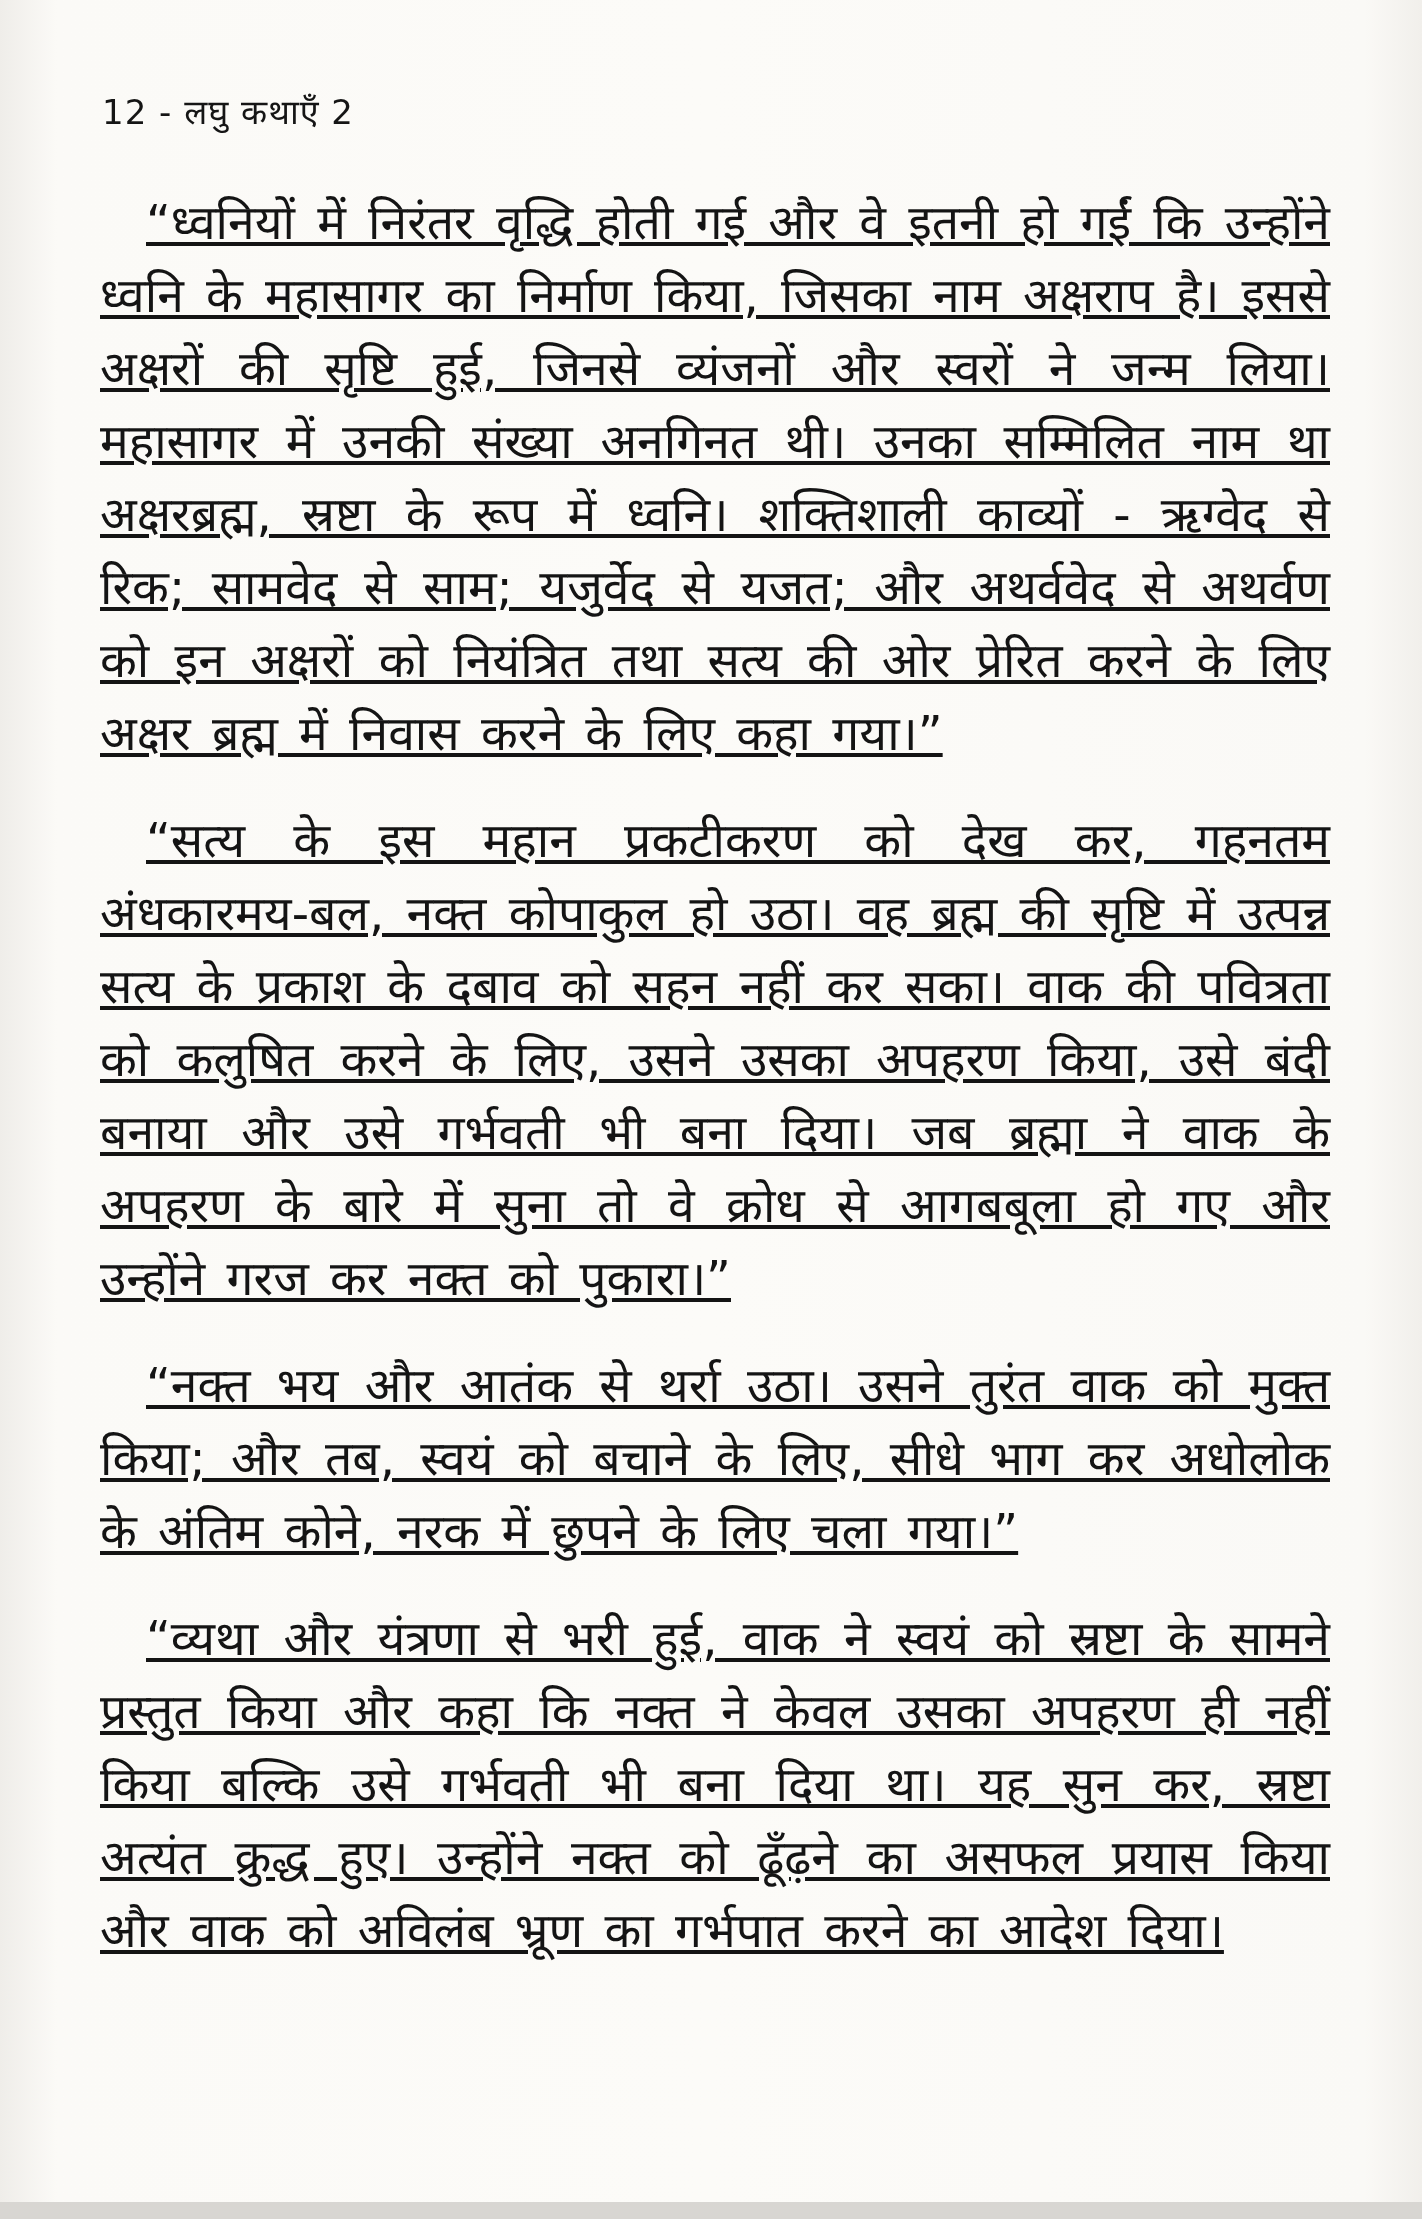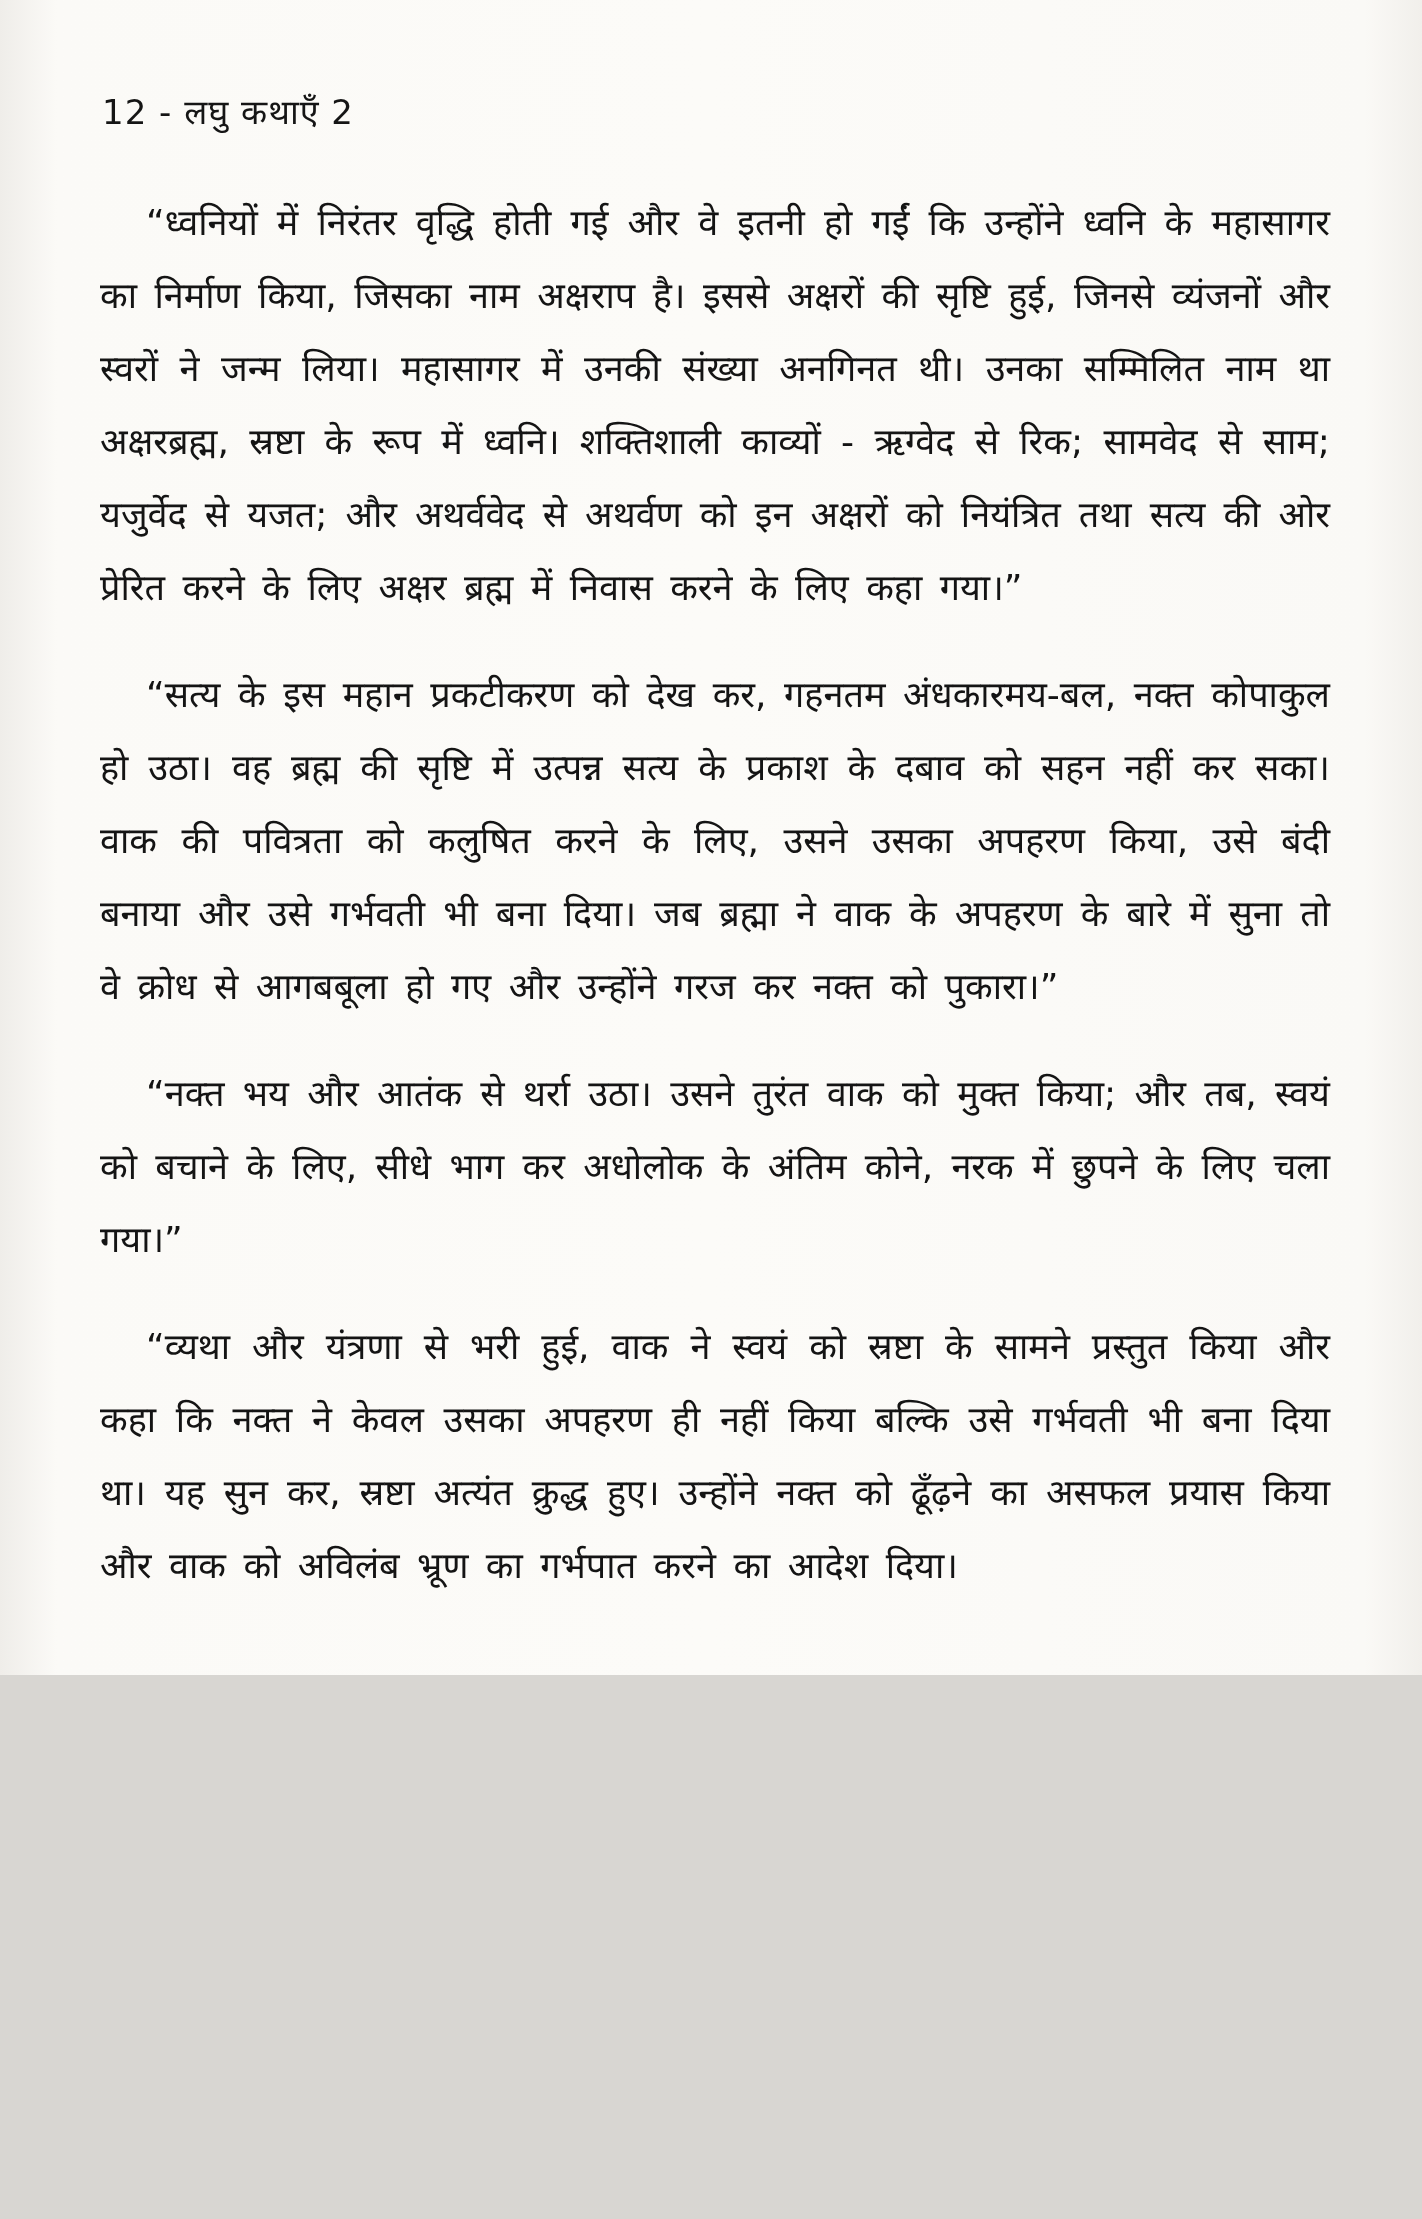--- a/index.html
+++ b/index.html
@@ -3,48 +3,49 @@
 <meta charset="utf-8">
 <style>
   html, body {
     margin: 0;
     padding: 0;
     background: #d8d6d2;
   }
   .scan-page {
     position: relative;
     width: 1422px;
-    height: 1675px;
+    height: 2202px;
     margin: 0 auto;
     background:
       linear-gradient(90deg, #efede9 0%, #fbfaf7 4%, #fcfbf8 50%, #faf9f6 96%, #f1efeb 100%);
     color: #161616;
     font-family: "DejaVu Sans", sans-serif;
     overflow: hidden;
     box-sizing: border-box;
     padding: 88px 84px 40px 100px;
   }
   .running-head {
     font-size: 34px;
     letter-spacing: 1px;
     margin: 0 0 52px 2px;
     font-weight: 400;
     color: #151515;
   }
   .body-text {
     max-width: 1240px;
   }
   .body-text p {
-    font-size: 36px;
+    font-size: 48px;
     line-height: 73px;
     text-align: justify;
     text-indent: 46px;
     margin: 0 8px 34px 0;
     word-spacing: 6px;
     color: #141414;
+    text-decoration: underline;
   }
   .body-text p:last-child {
     margin-bottom: 0;
   }
 </style>
 </head>
 <body>
 
 <div class="scan-page">
   <div class="running-head">12 - लघु कथाएँ 2</div>

